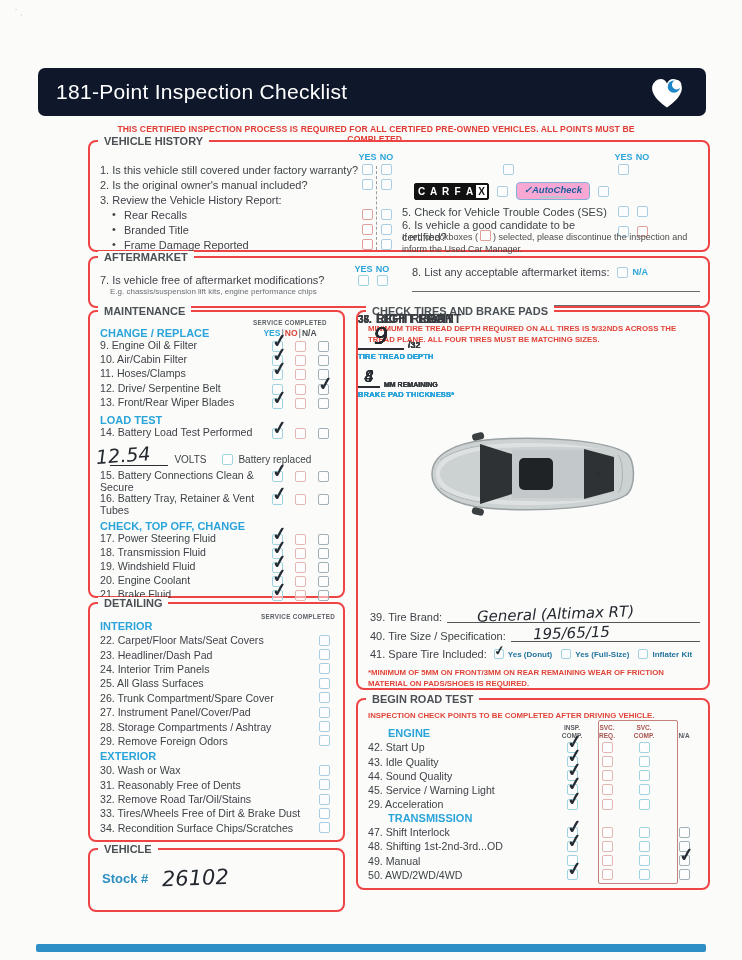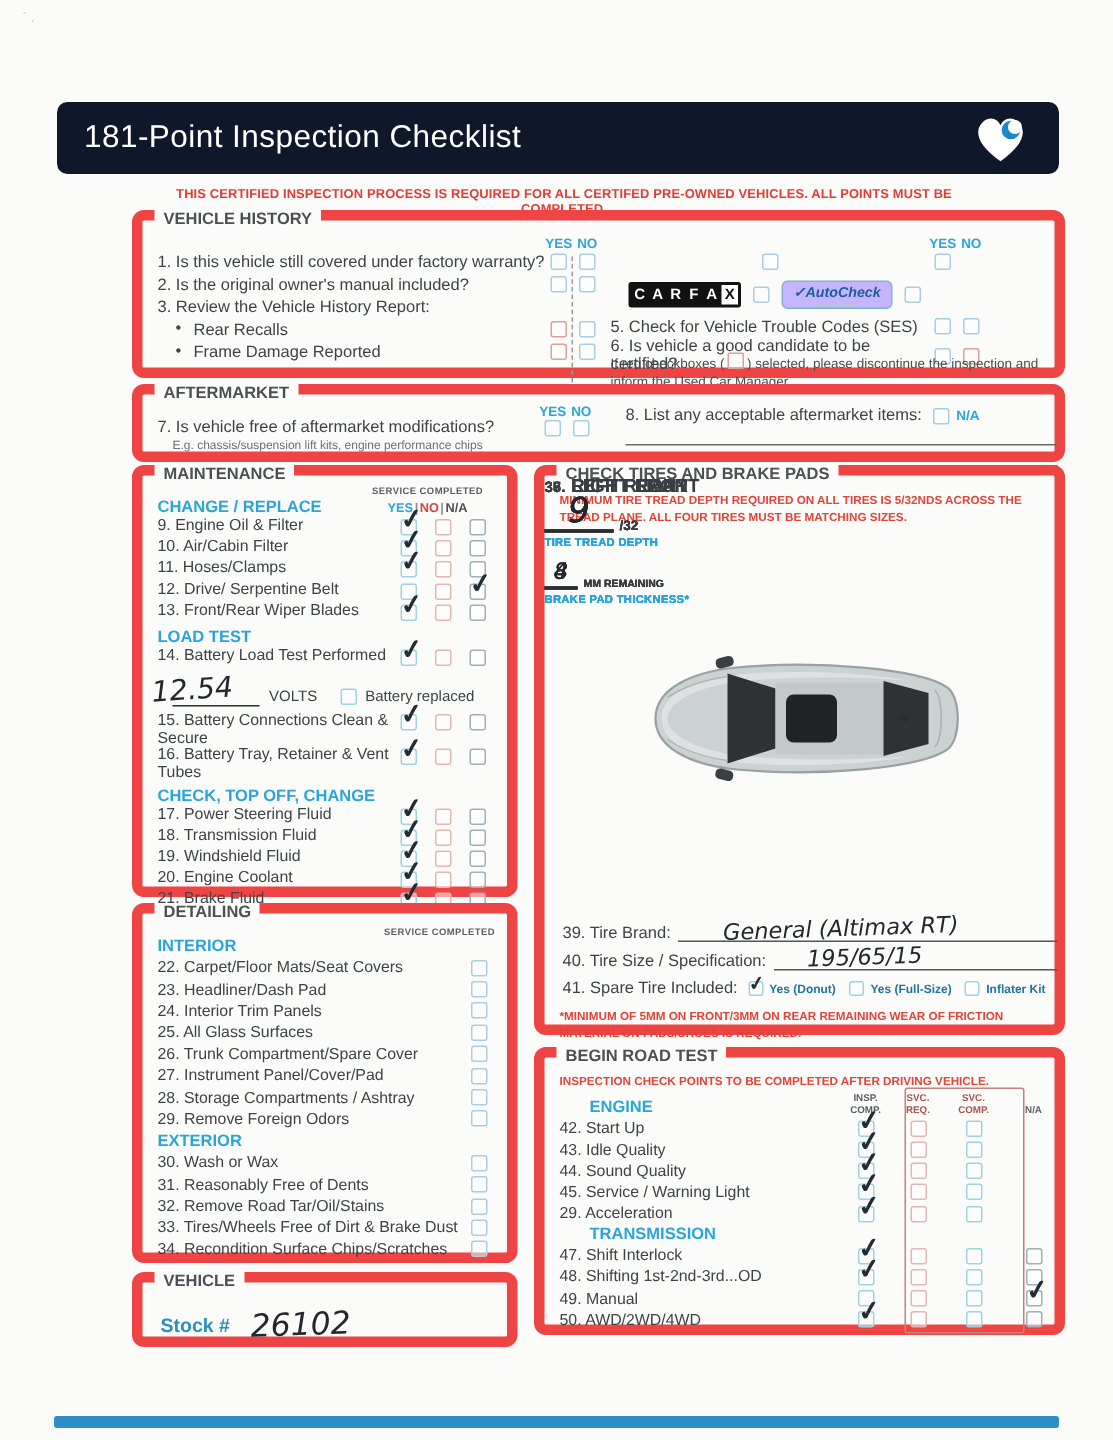--- a/index.html
+++ b/index.html
@@ -6,21 +6,21 @@
   .page{position:relative;width:742px;height:960px;background:#fbfbfa;overflow:hidden;
         font-family:"Liberation Sans",sans-serif;color:#3f4347;}
   
   .header-bar{position:absolute;left:38px;top:68px;width:668px;height:48px;background:#0f172a;
               border-radius:7px;display:flex;align-items:center;padding:0 18px;box-sizing:border-box;}
   .header-title{font-size:21px;color:#fff;letter-spacing:.3px;}
   .heart{margin-left:auto;width:42px;height:36px;}
   .notice{position:absolute;left:90px;top:124px;width:572px;text-align:center;
           font-size:8.6px;font-weight:bold;color:#e03c34;letter-spacing:.1px;}
   
-  .sec{position:absolute;border:7px solid #ef4444;border-radius:8px;box-sizing:border-box;}
+  .sec{position:absolute;border:2px solid #ef4444;border-radius:8px;box-sizing:border-box;}
   .sec-h{position:absolute;top:-7px;left:8px;background:#fbfbfa;padding:0 6px;
          font-size:11px;font-weight:bold;color:#4b5054;white-space:nowrap;}
   .sub{font-size:11px;font-weight:bold;color:#2ba4da;}
   .red-note{font-size:7.8px;font-weight:bold;color:#e04438;line-height:1.35;}
   .svc-lbl{position:absolute;font-size:6.3px;font-weight:bold;color:#5a5f64;letter-spacing:.3px;}
   
   .bx{width:11px;height:11px;border:1.5px solid #a9cde2;border-radius:2px;box-sizing:border-box;
       display:inline-block;position:relative;background:rgba(255,255,255,.5);}
   .c-teal{border-color:#9ed3df;} .c-pink{border-color:#e4b6b2;} .c-gray{border-color:#9fb0b6;}
   .c-blue{border-color:#a9cde2;} .c-red{border-color:#dfa09c;}
@@ -46,21 +46,21 @@
   .vh-note{position:absolute;left:312px;top:88px;width:290px;font-size:9px;
            color:#4c4c4c;line-height:1.3;}
   .inline-bx{width:9px;height:9px;border:1.3px solid #dfa09c;border-radius:1px;display:inline-block;
              vertical-align:-1px;margin:0 2px;}
   .logos{display:flex;align-items:center;gap:8px;margin:5px 0 4px 12px;}
   .carfax{display:inline-flex;border:1px solid #111;background:#111;padding:1px;gap:1px;border-radius:2px;}
   .carfax span{width:11px;height:13px;background:#111;color:#fff;font-size:10px;font-weight:bold;
                display:flex;align-items:center;justify-content:center;}
   .carfax span.xcell{background:#fff;color:#111;}
   .autocheck{display:inline-flex;flex-direction:column;align-items:center;border:1.5px solid #7fb2d8;
-             border-radius:4px;padding:1px 7px;background:#c4b5fd;}
+             border-radius:4px;padding:1px 7px;background:#f9a8d4;}
   .autocheck .ac-txt{font-size:9.5px;font-weight:bold;font-style:italic;color:#1d5f9e;}
   .autocheck .ac-sub{width:26px;height:2px;background:#b9c6cf;margin-top:1px;}
   
   .am{left:88px;top:256px;width:622px;height:52px;}
   .am-left{position:absolute;left:10px;top:6px;width:292px;}
   .am-row{display:grid;grid-template-columns:1fr 19px 19px;align-items:center;font-size:11px;}
   .am-row .bx{justify-self:center;}
   .am-sub{font-size:8px;color:#6a6f73;margin:1px 0 0 10px;}
   .am-right{position:absolute;left:322px;top:8px;width:288px;}
   .am-right .row{display:flex;align-items:center;font-size:11px;}
@@ -84,21 +84,21 @@
   .volts-lbl{font-size:10px;color:#3f4347;padding-bottom:1px;}
   .batt{display:flex;align-items:center;gap:5px;margin-left:10px;padding-bottom:1px;font-size:10px;}
   .hand{font-family:"DejaVu Sans",sans-serif;font-style:italic;color:#23272e;}
   
   .dt{left:88px;top:602px;width:257px;height:240px;padding:14px 8px 0 10px;}
   .dt-svc{top:9px;right:8px;}
   .drow{display:grid;grid-template-columns:1fr 22px;align-items:center;min-height:14.4px;font-size:10.6px;}
   .drow .bx{justify-self:center;}
   .dt .sub{margin:2px 0 1px 0;}
   
-  .vb{left:88px;top:848px;width:257px;height:50px;}
+  .vb{left:88px;top:848px;width:257px;height:64px;}
   .stock-row{display:flex;align-items:center;gap:14px;padding:16px 0 0 12px;}
   .stock-lbl{font-size:13px;font-weight:bold;color:#2b8fc0;}
   .stock-val{font-size:21px;transform:rotate(-2deg);}
   
   .tr{left:356px;top:310px;width:354px;height:380px;}
   .tr-note{position:absolute;left:10px;top:12px;width:330px;}
   .tire{position:absolute;width:150px;}
   .t-head{font-size:12.5px;font-weight:bold;color:#3a3e42;}
   .t-head .t-num{font-size:10px;margin-right:4px;}
   .t-tread{display:flex;align-items:flex-end;margin-top:1px;}
@@ -175,20 +175,25 @@
         <span class="lbl">3. Review the Vehicle History Report:</span>
       </div>
       <div>
 
       <div class="vh-row blt">
             <span class="lbl">Rear Recalls</span>
             <span class="bx c-red"></span>
             <span class="bx c-blue"></span>
           </div>
           <div class="vh-row blt">
+            <span class="lbl">Branded Title</span>
+            <span class="bx c-red"></span>
+            <span class="bx c-blue"></span>
+          </div>
+          <div class="vh-row blt">
             <span class="lbl">Frame Damage Reported</span>
             <span class="bx c-red"></span>
             <span class="bx c-blue"></span>
           </div>
         </div>
     </div>
     <div class="vh-right">
       <div class="yn-head">
         <span></span>
           <span>YES</span>

